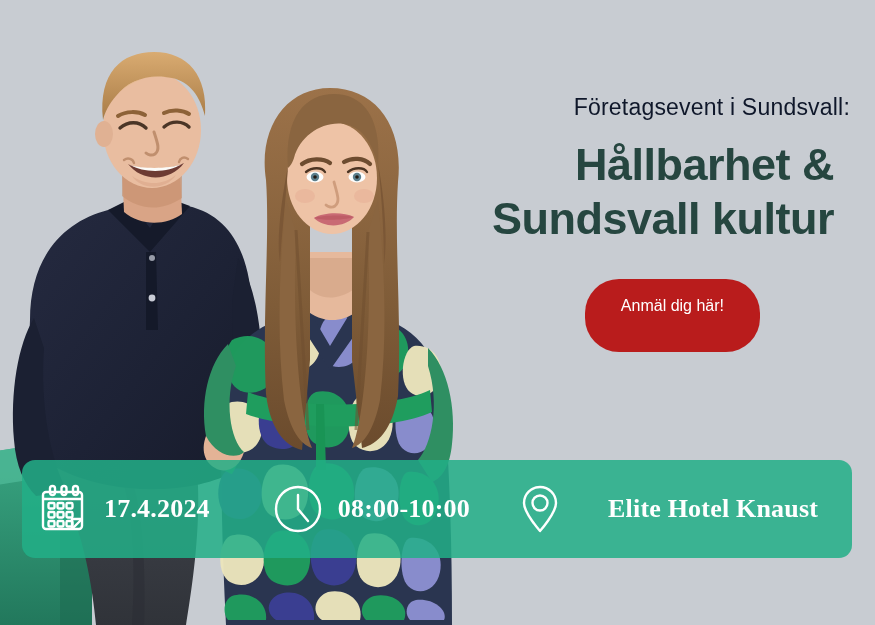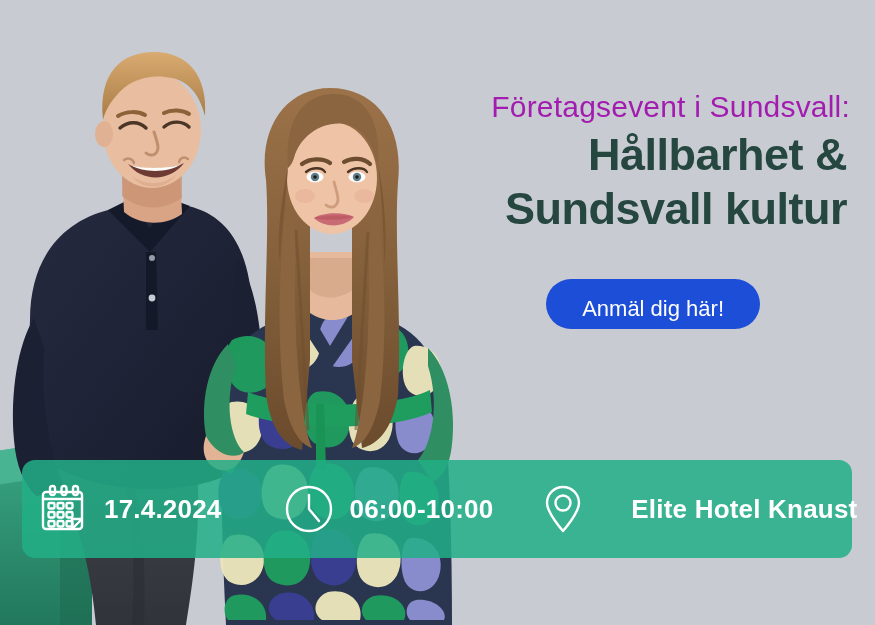--- a/index.html
+++ b/index.html
@@ -16,37 +16,37 @@
   
   .photo{position:absolute;left:0;top:0;width:470px;height:625px;overflow:hidden;}
   .photo svg{display:block;width:470px;height:625px;}
 
   
   .textblock{
     position:absolute;right:25px;top:92px;width:430px;
     text-align:right;
   }
   .kicker{
-    font-size:30px;line-height:30px;font-weight:400;
-    color:#a21caf;letter-spacing:.2px;
+    font-size:23px;line-height:30px;font-weight:400;
+    color:#0f172a;letter-spacing:.2px;
     margin:0 0 6px 0;
   }
   .headline{
     font-size:45px;line-height:54px;font-weight:700;
-    color:#264640;letter-spacing:-.5px;margin:3px;
+    color:#264640;letter-spacing:-.5px;margin:16px;
     white-space:nowrap;
   }
   .headline .l2{display:block;}
 
   .cta-wrap{position:absolute;right:115px;top:279px;}
   .cta{
     display:inline-block;
-    background:#1d4ed8;color:#ffffff;
-    font-size:22px;font-weight:400;line-height:1;
-    padding:19px 36px 9px 36px;
+    background:#b91c1c;color:#ffffff;
+    font-size:16px;font-weight:400;line-height:1;
+    padding:19px 36px 38px 36px;
     border:none;border-radius:34px;
     cursor:pointer;
     font-family:"Liberation Sans","DejaVu Sans",sans-serif;
     white-space:nowrap;
   }
 
   
   .infobar{
     position:absolute;left:22px;top:460px;width:830px;height:98px;
     border-radius:13px;
@@ -55,21 +55,21 @@
     backdrop-filter:saturate(1.1);
   }
   .info-item{display:flex;align-items:center;white-space:nowrap;}
   .i-date{margin-left:16px;}
   .i-time{margin-left:62px;}
   .i-place{margin-left:44px;gap:28px;}
   .info-ico{width:52px;height:52px;flex:0 0 52px;display:block;}
   .info-ico svg{display:block;width:52px;height:52px;}
   .info-txt{
     color:#ffffff;font-size:26px;font-weight:700;
-    margin-left:14px;letter-spacing:.2px;
+    margin-left:14px;letter-spacing:.2px;font-family:Liberation Serif, serif;
   }
 </style>
 </head>
 <body>
 
 <div class="banner">
 
   <div class="photo">
     <svg viewBox="0 0 470 625" xmlns="http://www.w3.org/2000/svg" aria-hidden="true">
       <defs>
@@ -282,21 +282,21 @@
 
     <div class="info-item i-time">
       <span class="info-ico">
         <svg viewBox="0 0 52 52" xmlns="http://www.w3.org/2000/svg" aria-hidden="true">
           <g fill="none" stroke="#ffffff" stroke-width="2.4" stroke-linecap="round">
             <circle cx="26" cy="26" r="22"></circle>
             <path d="M26 12 V26 L36 38"></path>
           </g>
         </svg>
       </span>
-      <span class="info-txt">06:00-10:00</span>
+      <span class="info-txt">08:00-10:00</span>
     </div>
 
     <div class="info-item i-place">
       <span class="info-ico">
         <svg viewBox="0 0 52 52" xmlns="http://www.w3.org/2000/svg" aria-hidden="true">
           <g fill="none" stroke="#ffffff" stroke-width="2.4" stroke-linejoin="round">
             <path d="M26 48 C26 48 42 30 42 20 A16 16 0 1 0 10 20 C10 30 26 48 26 48 Z"></path>
             <circle cx="26" cy="20" r="7.5"></circle>
           </g>
         </svg>

